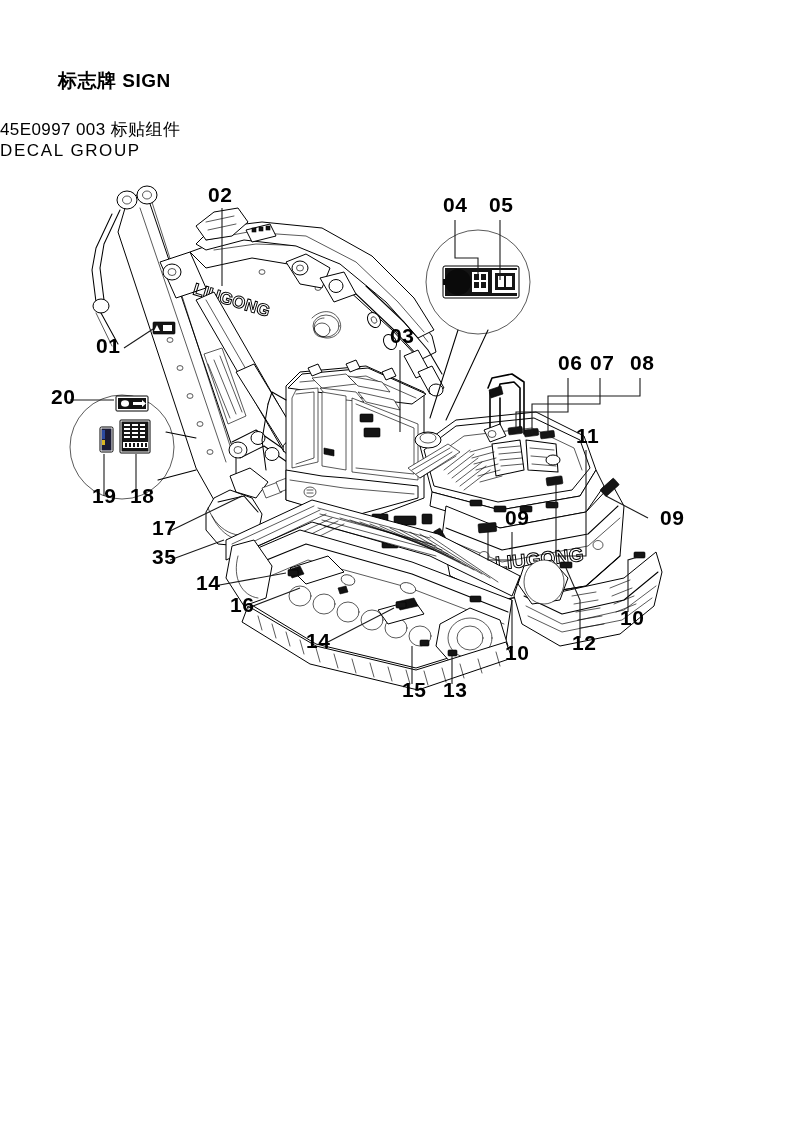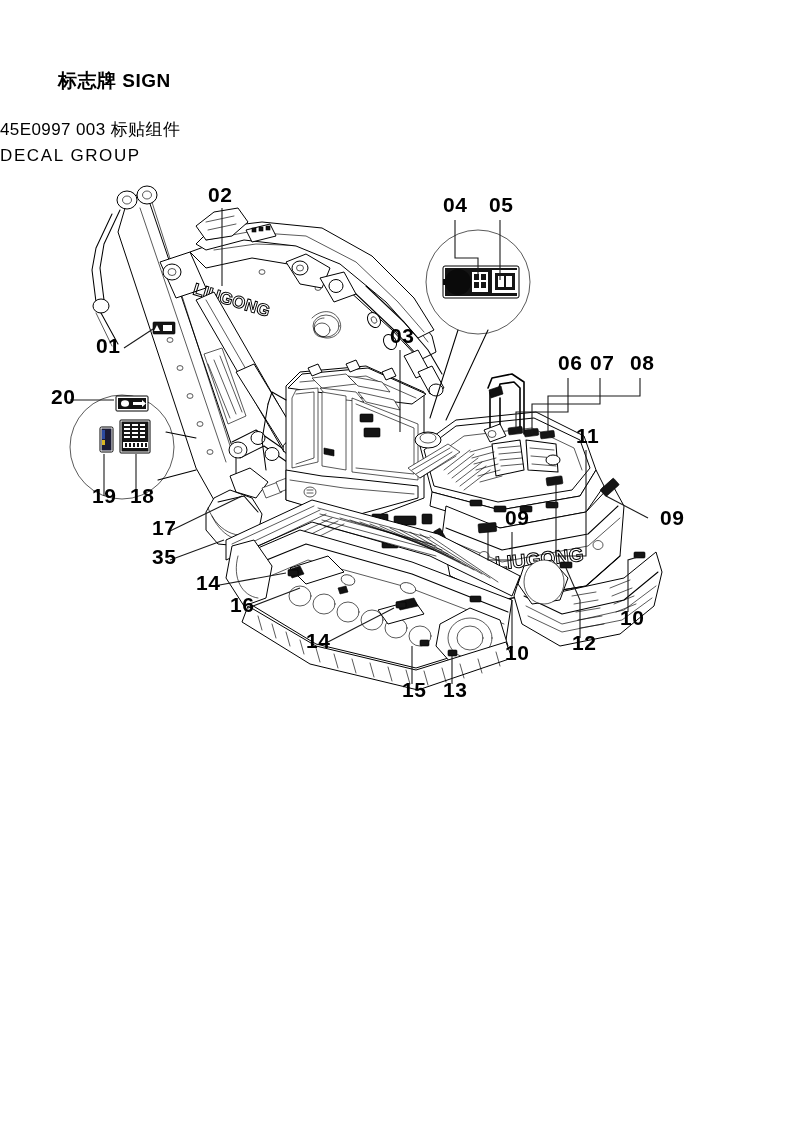--- a/index.html
+++ b/index.html
@@ -37,21 +37,20 @@
     text-align: left;
   }
   #title-cn {
     font-size: 17px;
     letter-spacing: 0.4px;
     white-space: nowrap;
   }
   #title-en {
     font-size: 17px;
     letter-spacing: 1.6px;
-    margin-top: 5px;
     white-space: nowrap;
   }
   
   #footer {
     position: absolute;
     left: 0;
     top: 1038px;
     width: 793px;
     text-align: right;
     font-family: "Liberation Serif", "DejaVu Serif", serif;

